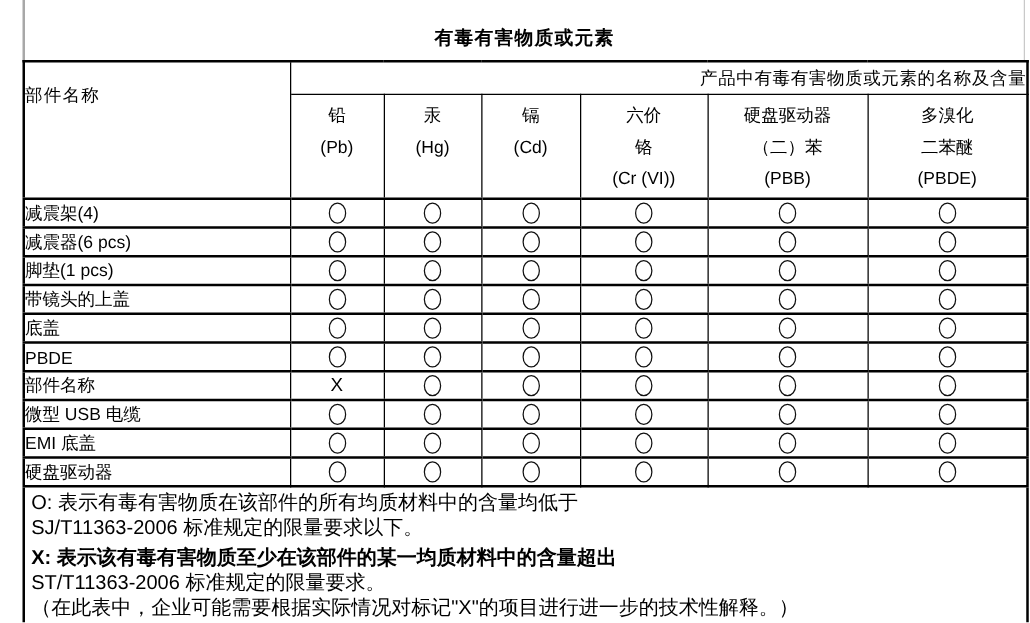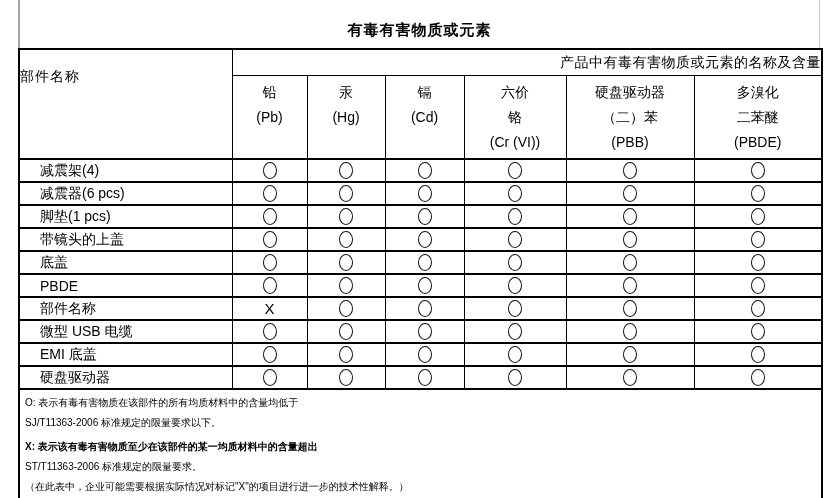--- a/index.html
+++ b/index.html
@@ -56,37 +56,37 @@
   }
   tr.header2 th {
     height: 78px;
     vertical-align: top;
     text-align: center;
     padding-top: 4px;
     line-height: 25px;
     border-top: 1px solid #000;
   }
   tr.data td { border-top: 2px solid #000; height: 21px; }
-  td.part { text-align: left; padding: 0 20px; white-space: nowrap; }
+  td.part { text-align: left; padding: 0 0; white-space: nowrap; }
   td.mk   { text-align: center; vertical-align: middle; }
   .mark { display: inline-block; vertical-align: middle; }
   .mark.circle {
     width: 14px;
     height: 17px;
     border: 1.6px solid #111;
     border-radius: 50%;
     box-sizing: border-box;
   }
   .mark.x-mark { font-size: 15px; line-height: 17px; }
   td.notes-cell {
     border-top: 2px solid #000;
     padding: 3px 5px 4px 5px;
     vertical-align: top;
   }
-  .note { font-size: 10px; line-height: 20px; white-space: nowrap; }
+  .note { font-size: 16px; line-height: 20px; white-space: nowrap; }
   .note.gap-before { margin-top: 4px; font-weight: bold; }
 </style>
 </head>
 <body>
 
 <div class="page">
 
   <div class="edge-artifact left"></div>
   <div class="edge-artifact right"></div>
 

